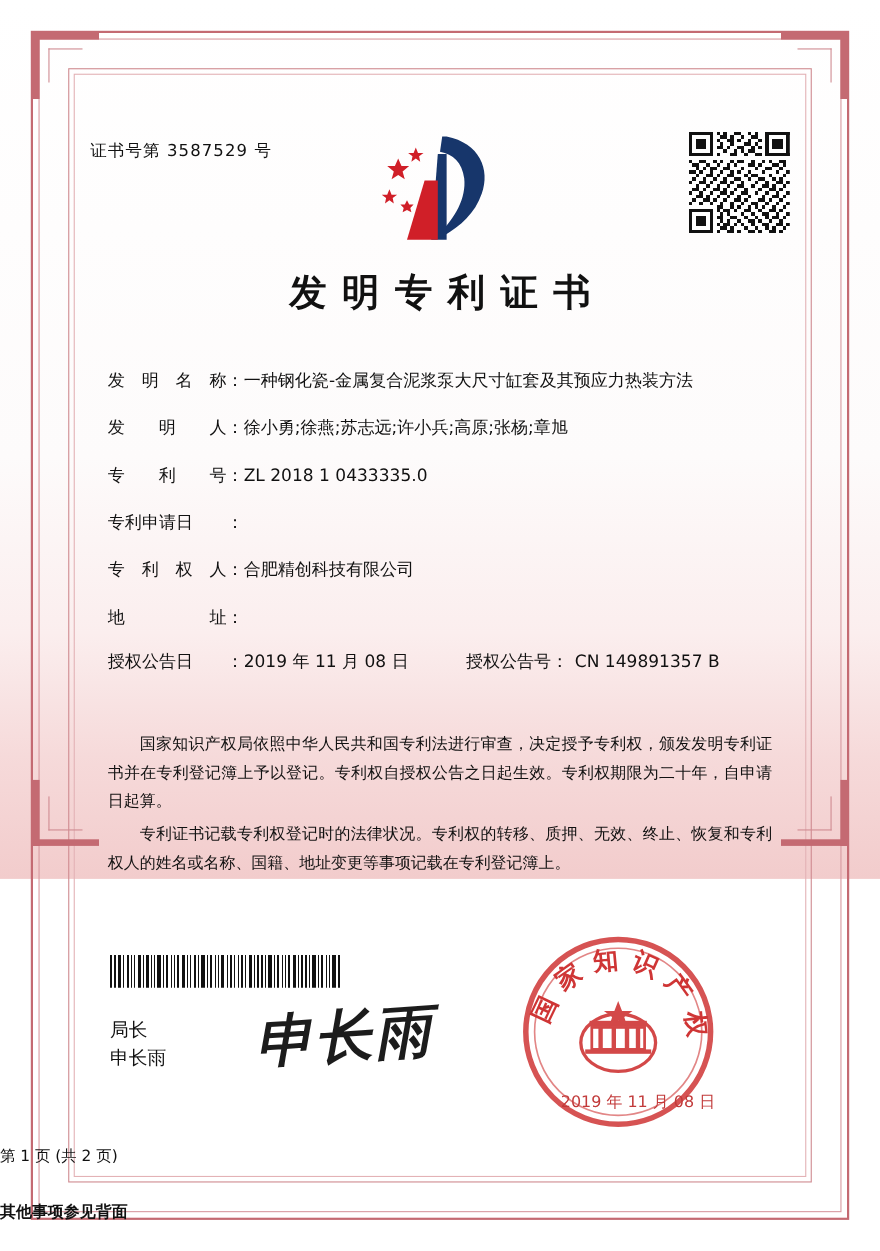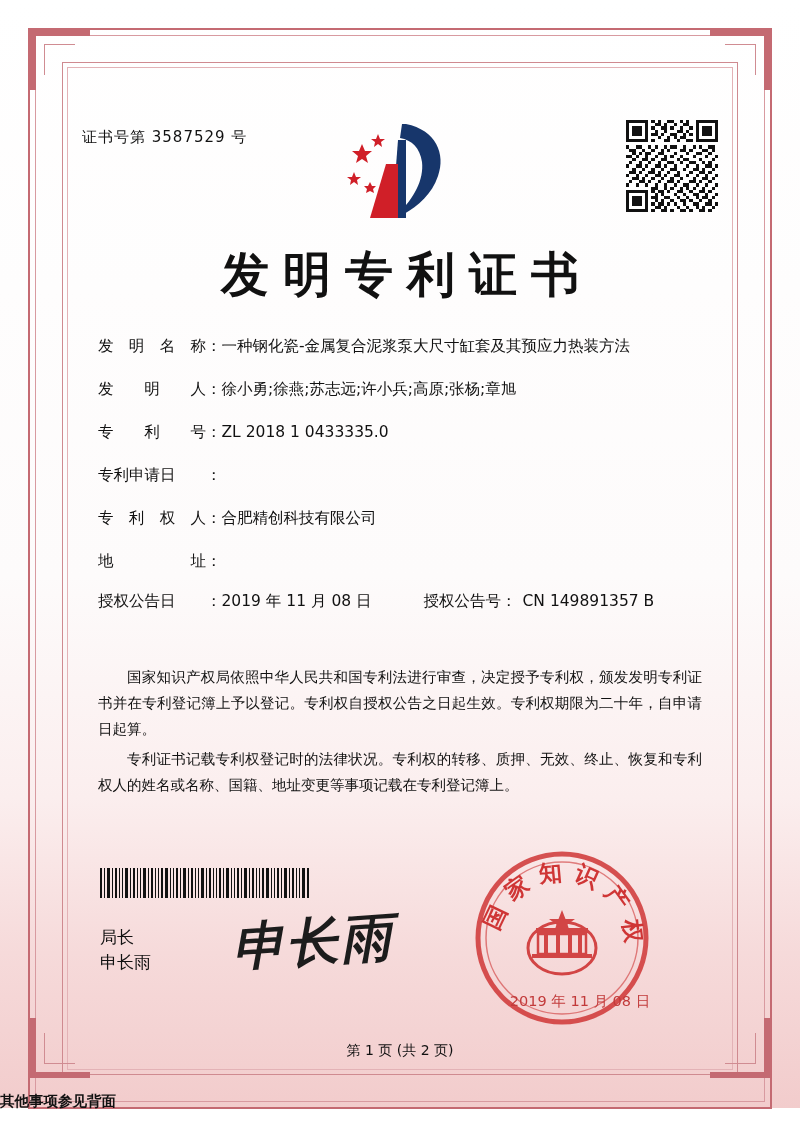--- a/index.html
+++ b/index.html
@@ -13,21 +13,21 @@
     font-family: "DejaVu Sans", "Liberation Sans", sans-serif;
     color: #1a1a1a;
     position: relative;
     overflow: hidden;
   }
 
   
   .certificate {
     position: absolute;
     left: 0; top: 0;
-    width: 800px; height: 1108px;
+    width: 800px; height: 799px;
     background:
       linear-gradient(to bottom,
         #ffffff 0%,
         #fdfbfb 52%,
         #fbeeee 72%,
         #f6dada 86%,
         #f2cccc 100%);
   }
 
   
@@ -99,21 +99,21 @@
     position: absolute;
     right: 82px; top: 120px;
     width: 92px; height: 92px;
   }
 
   .title {
     position: absolute;
     left: 0; right: 0; top: 243px;
     text-align: center;
     font-family: "DejaVu Serif", "Liberation Serif", serif;
-    font-size: 48px;
+    font-size: 34px;
     font-weight: bold;
     letter-spacing: 14px;
     color: #111;
     text-indent: 14px;
   }
 
   
   .fields {
     position: absolute;
     left: 98px; top: 336px;
@@ -209,21 +209,21 @@
     text-align: center;
     font-size: 14.5px;
     color: #c23a3a;
     white-space: nowrap;
   }
 
   
   .page-no {
     position: absolute;
     left: 0; right: 0; top: 1042px;
-    text-align: center;
+    text-align: left;
     font-size: 14px;
     color: #111;
   }
   .footer-note {
     position: absolute;
     left: 0; right: 0; top: 1092px;
     font-size: 14.5px;
     font-weight: bold;
     color: #111;
   }

